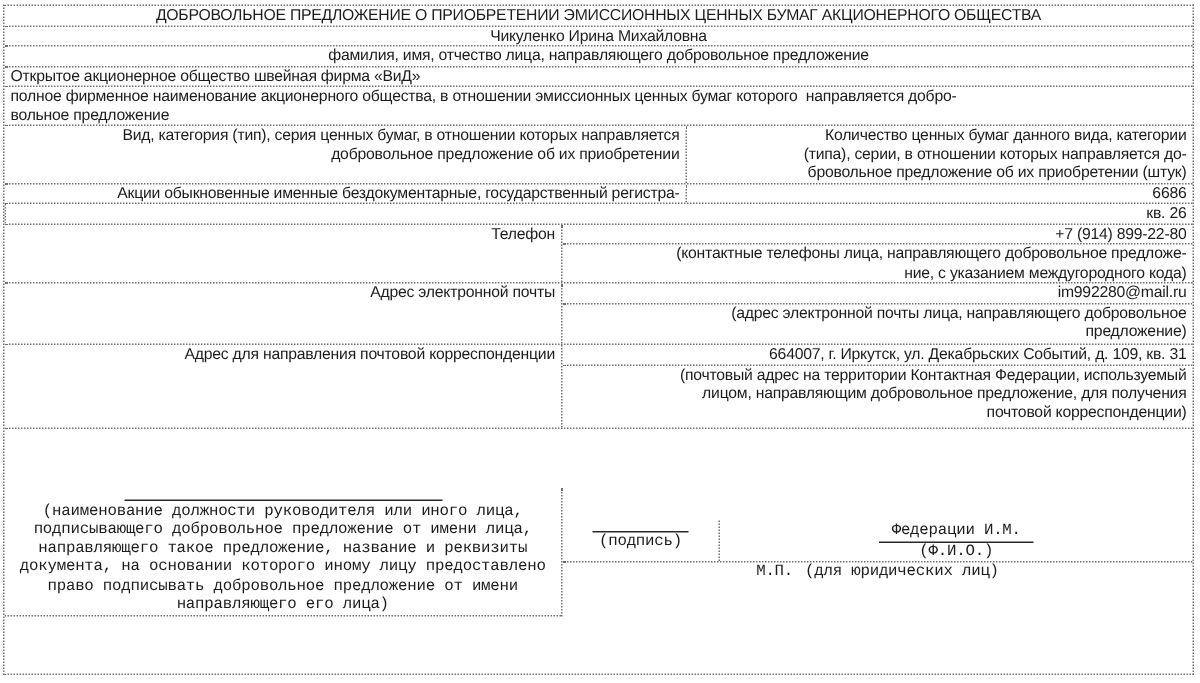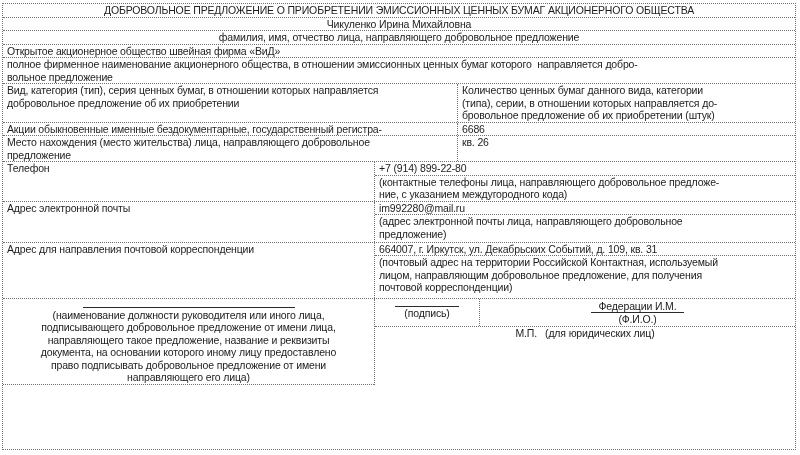--- a/index.html
+++ b/index.html
@@ -11,29 +11,29 @@
   .page{position:relative;width:800px;height:455px;background:#fff;overflow:hidden;}
   .doc{
     position:absolute;left:2px;top:3px;width:794px;height:447px;
     border:1px dotted #707070;box-sizing:border-box;
     display:flex;flex-direction:column;
   }
   .row{border-bottom:1px dotted #707070;flex:0 0 auto;overflow:hidden;}
   .row:last-child{border-bottom:none;}
   .ln{white-space:pre;overflow:hidden;line-height:11.5px;padding:1px 4px 0;}
   .ctr{text-align:center;}
-  .split{display:flex;align-items:stretch;}
+  .split{display:flex;align-items:stretch;text-align:right;}
   .cellL{flex:0 0 auto;overflow:hidden;}
   .cellR{flex:1 1 auto;border-left:1px dotted #707070;overflow:hidden;}
   .wB{width:454px;}
   .wD{width:371px;}
   .val{border-bottom:1px dotted #707070;}
   .r12min{min-height:40px;}
   .r13min{min-height:55px;}
-  .bottom{flex:1 1 auto;display:flex;align-items:flex-start;overflow:hidden;}
+  .bottom{flex:1 1 auto;display:flex;align-items:center;overflow:hidden;font-family:Liberation Mono, monospace;}
   .bottom-left{width:371px;flex:0 0 auto;border-right:1px dotted #707070;display:flex;flex-direction:column;}
   .pos-caption{flex:1 1 auto;border-bottom:1px dotted #707070;text-align:center;padding-top:2px;}
   .sig-line{width:212px;margin:3px auto 1px;border-bottom:1px solid #2a2a2a;height:3px;}
   .bottom-right{flex:1 1 auto;display:flex;flex-direction:column;}
   .sign-row{flex:0 0 auto;display:flex;border-bottom:1px dotted #707070;}
   .sign-col{width:104px;flex:0 0 auto;border-right:1px dotted #707070;text-align:center;}
   .sign-overline{width:64px;margin:4px auto 0;border-bottom:1px solid #2a2a2a;height:3px;}
   .fio-col{flex:1 1 auto;text-align:center;}
   .fio-name{display:inline-block;border-bottom:1px solid #2a2a2a;padding:2px 8px 0;line-height:11.5px;}
   .seal-cell{flex:1 1 auto;display:flex;justify-content:center;text-align:center;}
@@ -78,24 +78,20 @@
     <div class="row split">
       <div class="cellL wB">
         <div class="ln">Акции обыкновенные именные бездокументарные, государственный регистра-</div>
       </div>
       <div class="cellR">
         <div class="ln">6686</div>
       </div>
     </div>
 
     <div class="row split">
-      <div class="cellL wB">
-        <div class="ln">Место нахождения (место жительства) лица, направляющего добровольное</div>
-        <div class="ln">предложение</div>
-      </div>
       <div class="cellR">
         <div class="ln">кв. 26</div>
       </div>
     </div>
 
 
     <div class="row split">
       <div class="cellL wD">
         <div class="ln">Телефон</div>
       </div>
@@ -117,21 +113,21 @@
         <div class="ln">предложение)</div>
       </div>
     </div>
 
     <div class="row split r13min">
       <div class="cellL wD">
         <div class="ln">Адрес для направления почтовой корреспонденции</div>
       </div>
       <div class="cellR">
         <div class="ln val">664007, г. Иркутск, ул. Декабрьских Событий, д. 109, кв. 31</div>
-        <div class="ln">(почтовый адрес на территории Российской Контактная, используемый</div>
+        <div class="ln">(почтовый адрес на территории Контактная Федерации, используемый</div>
         <div class="ln">лицом, направляющим добровольное предложение, для получения</div>
         <div class="ln">почтовой корреспонденции)</div>
       </div>
     </div>
 
     <div class="bottom">
       <div class="bottom-left">
         <div class="pos-caption">
           <div class="sig-line"></div>
           <div class="ln ctr">(наименование должности руководителя или иного лица,</div>

